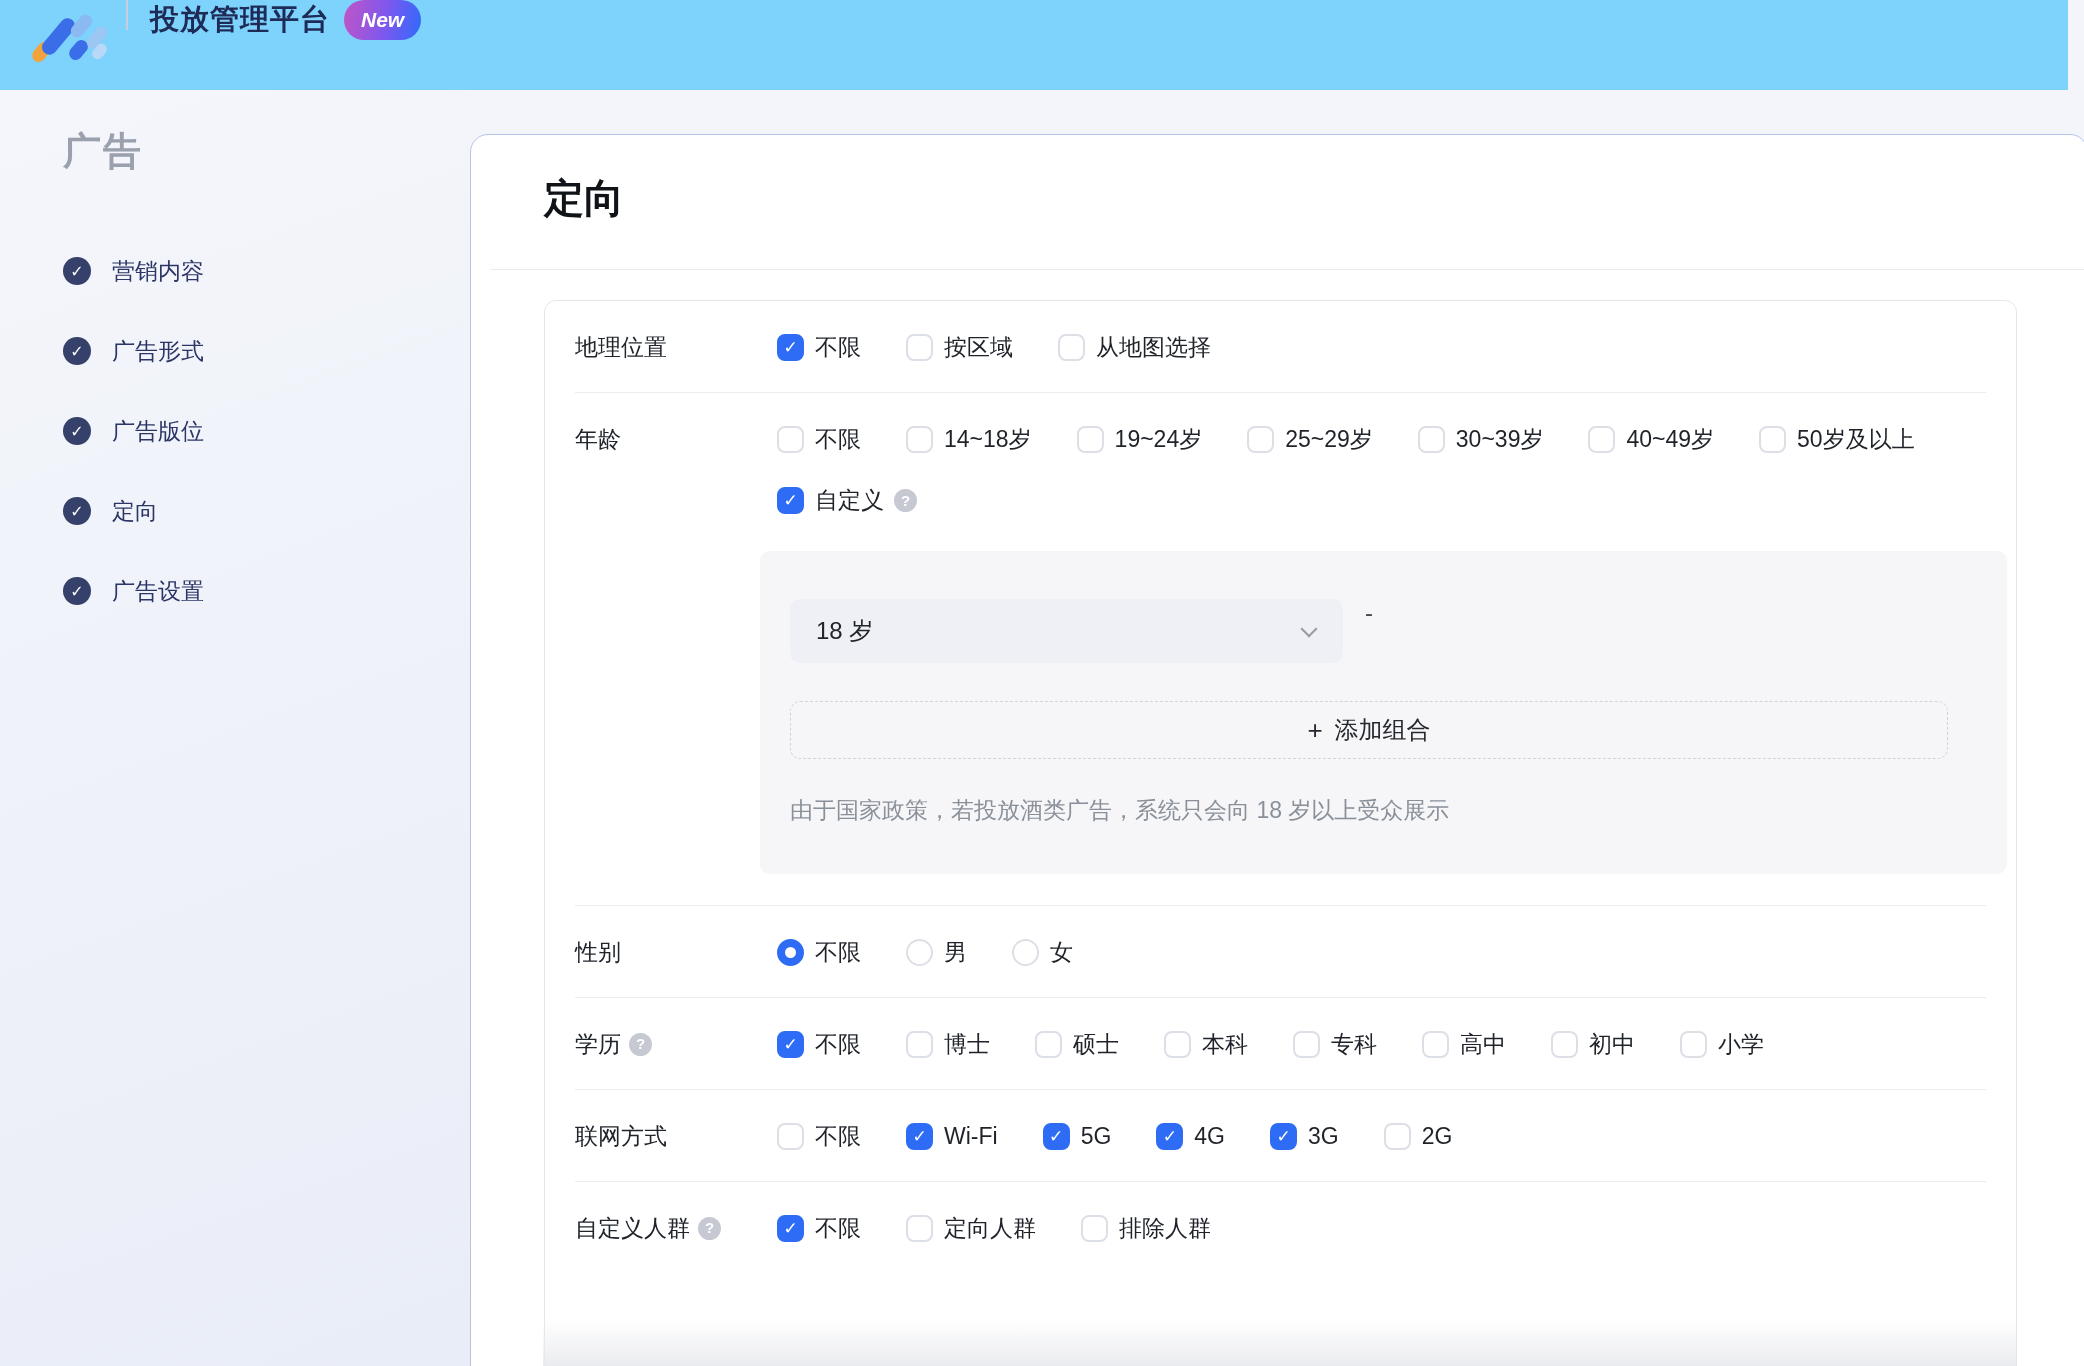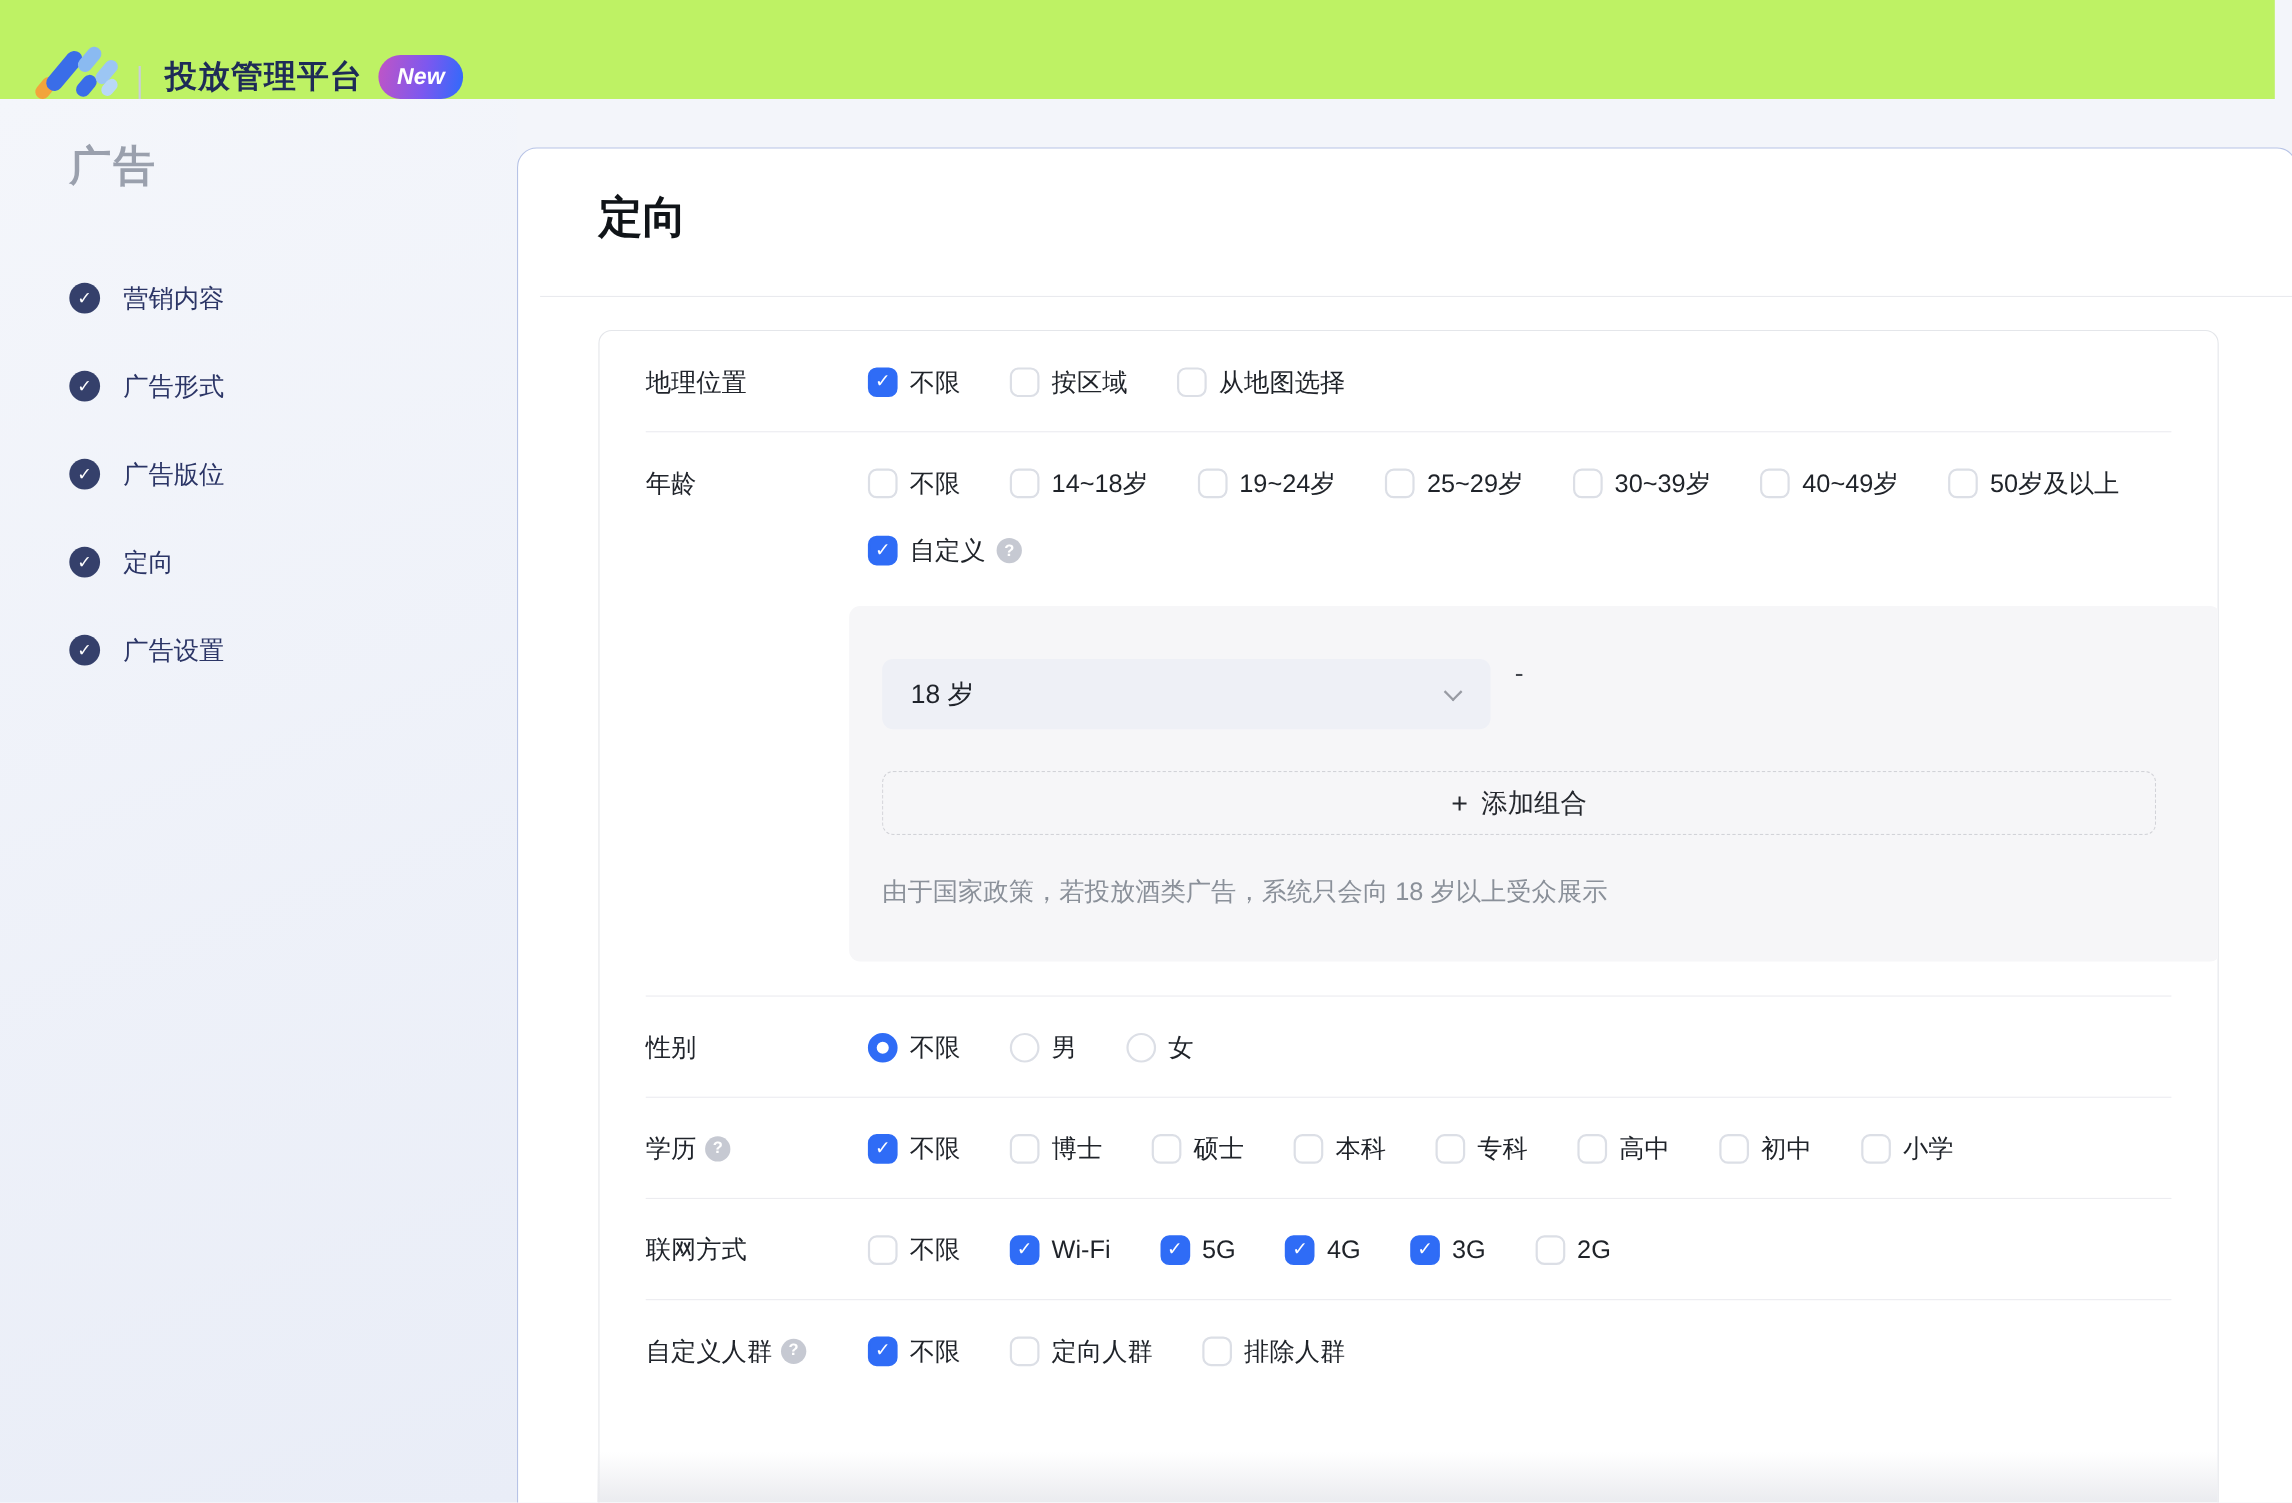--- a/index.html
+++ b/index.html
@@ -2,21 +2,21 @@
 <html><head>
 <meta charset="utf-8">
 <style>
   * { margin:0; padding:0; box-sizing:border-box; }
   html,body { width:2084px; height:1366px; overflow:hidden;
     font-family:"Liberation Sans","DejaVu Sans",sans-serif; background:#f3f5fa; color:#1f2329; }
   .viewport { position:relative; width:2084px; height:1366px; }
 
   
   .header { position:absolute; top:0; left:0; right:16px; height:90px;
-    display:flex; align-items:flex-end; background:#bef264; z-index:3; }
+    display:flex; align-items:flex-start; background:#7dd3fc; z-index:3; }
   .logo { position:relative; width:76px; height:62px; margin-left:34px; }
   .logo i { position:absolute; border-radius:999px; display:block; transform:rotate(40deg); }
   .p-orange { left:1px;  top:41px; width:13px; height:22px; background:#f2a43c; }
   .p-blue-big{ left:17px; top:15px; width:15px; height:43px; background:#3a6de8; }
   .p-sky-top { left:41px; top:13px; width:13px; height:26px; background:#8abaf1; }
   .p-blue-mid{ left:38px; top:39px; width:13px; height:22px; background:#3a6de8; }
   .p-sky-rt  { left:57px; top:25px; width:12px; height:25px; background:#9cc6f4; }
   .p-lt-sm   { left:60px; top:43px; width:11px; height:17px; background:#b9d8f7; }
   .hdr-divider { width:2px; height:30px; background:#c9cedc; margin:0 22px 0 16px; }
   .hdr-title { font-size:29px; font-weight:700; color:#1e2b57; letter-spacing:1px; }
@@ -38,21 +38,21 @@
   
   .card { position:absolute; top:134px; left:470px; right:-4px; bottom:-20px;
     background:#fff; border:1px solid #b7c3e6; border-radius:18px;
     padding:0 70px 0 73px; z-index:2; }
   .card-title { margin-top:40px; font-size:40px; line-height:46px; font-weight:700; color:#101418; }
   .title-divider { height:1px; background:#e9eaee; margin:48px -70px 0 -53px; }
   .section-title { margin-top:32px; font-size:23px; font-weight:600; color:#3c4147; }
 
   
   .form-box { margin-top:30px; border:1px solid #e4e6ea; border-radius:12px; height:1200px; overflow:hidden; }
-  .frow { display:flex; align-items:flex-start; margin:0 42px; padding:32px 8px 31px 0;
+  .frow { display:flex; align-items:flex-start; margin:0 30px; padding:32px 8px 31px 0;
     border-bottom:1px solid #ececf0; }
   .frow:last-child { border-bottom:none; }
   .flabel { flex:none; width:146px; margin-right:56px; display:flex; flex-wrap:wrap;
     align-items:center; column-gap:8px; row-gap:12px;
     font-size:23px; line-height:28px; font-weight:500; color:#20242b; }
   .fcontent { flex:1; min-width:0; }
   .opts { display:flex; flex-wrap:wrap; align-items:center; column-gap:45px; row-gap:24px; }
   .opt { display:flex; align-items:center; cursor:pointer; }
   .opt-label { margin-left:11px; font-size:23px; line-height:28px; color:#1f2329; }
   .cb { width:27px; height:27px; border-radius:8px; background:#fff; border:2px solid #dcdfe6;

